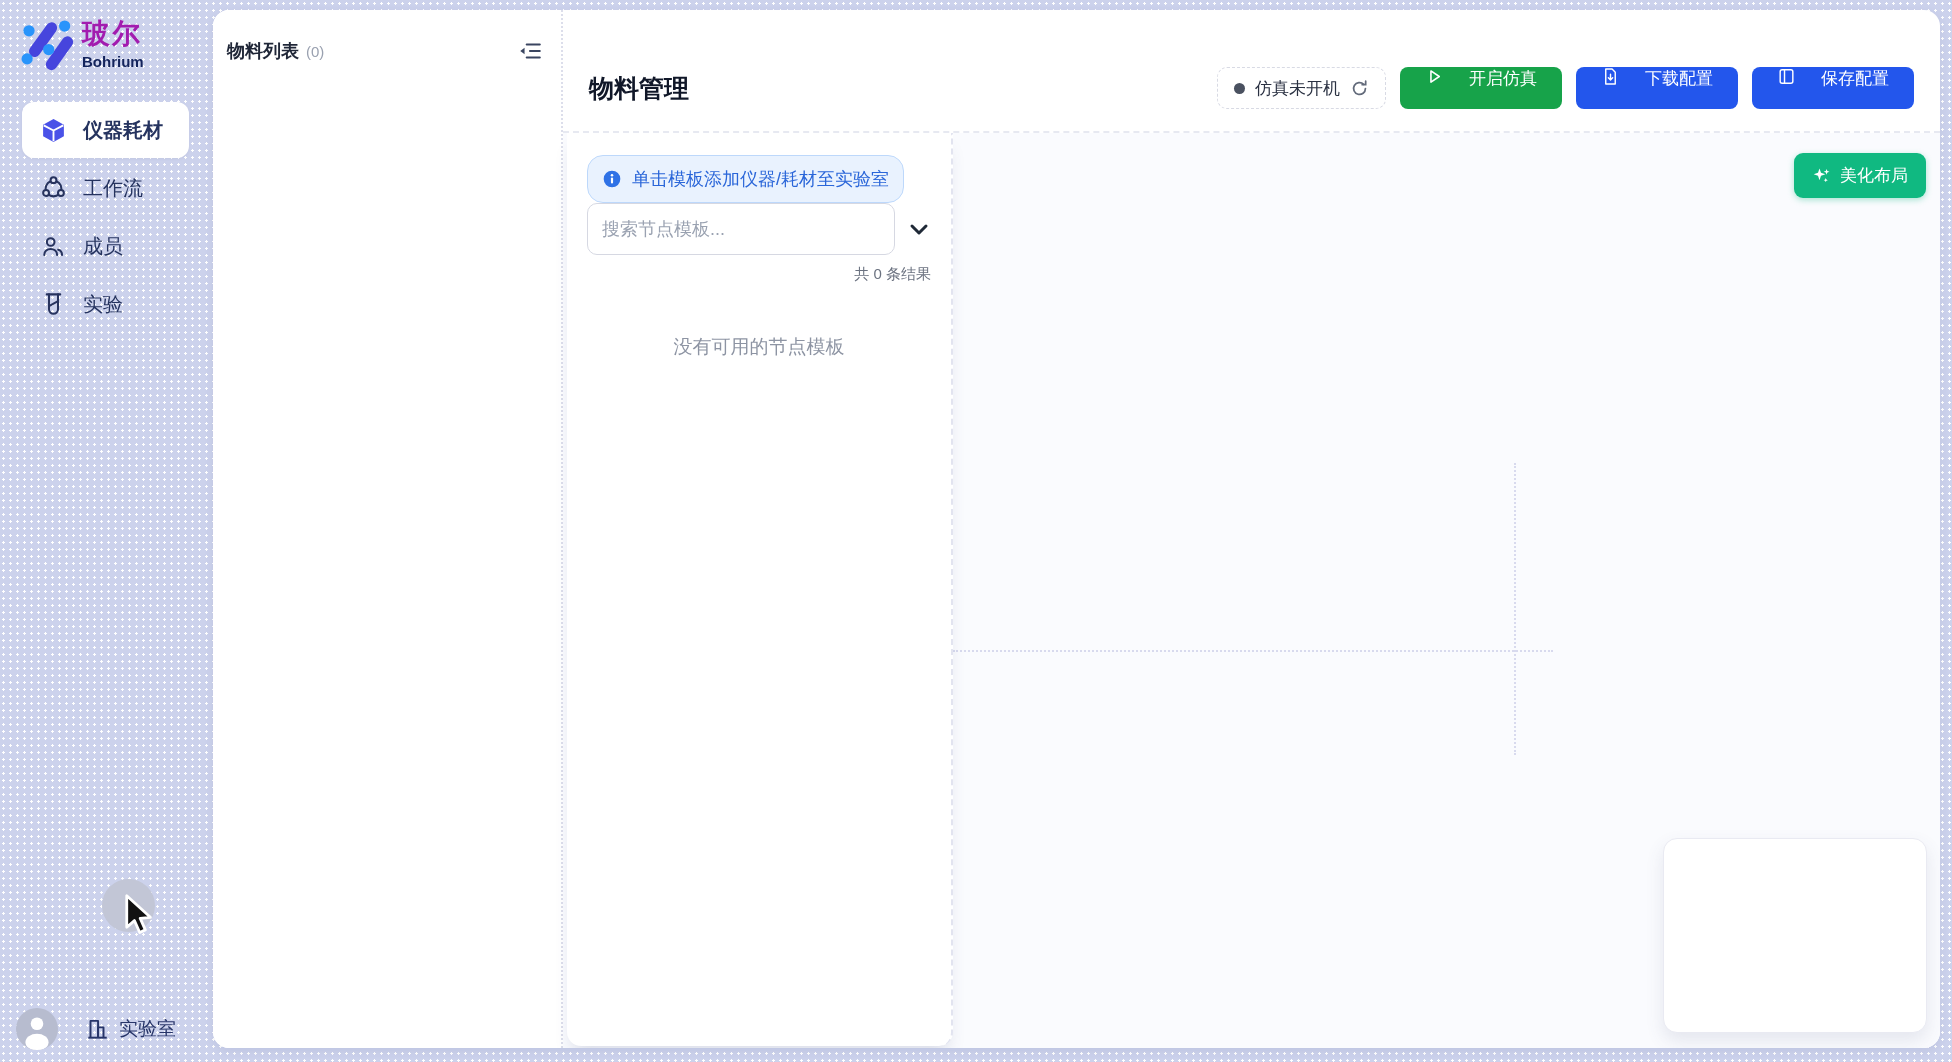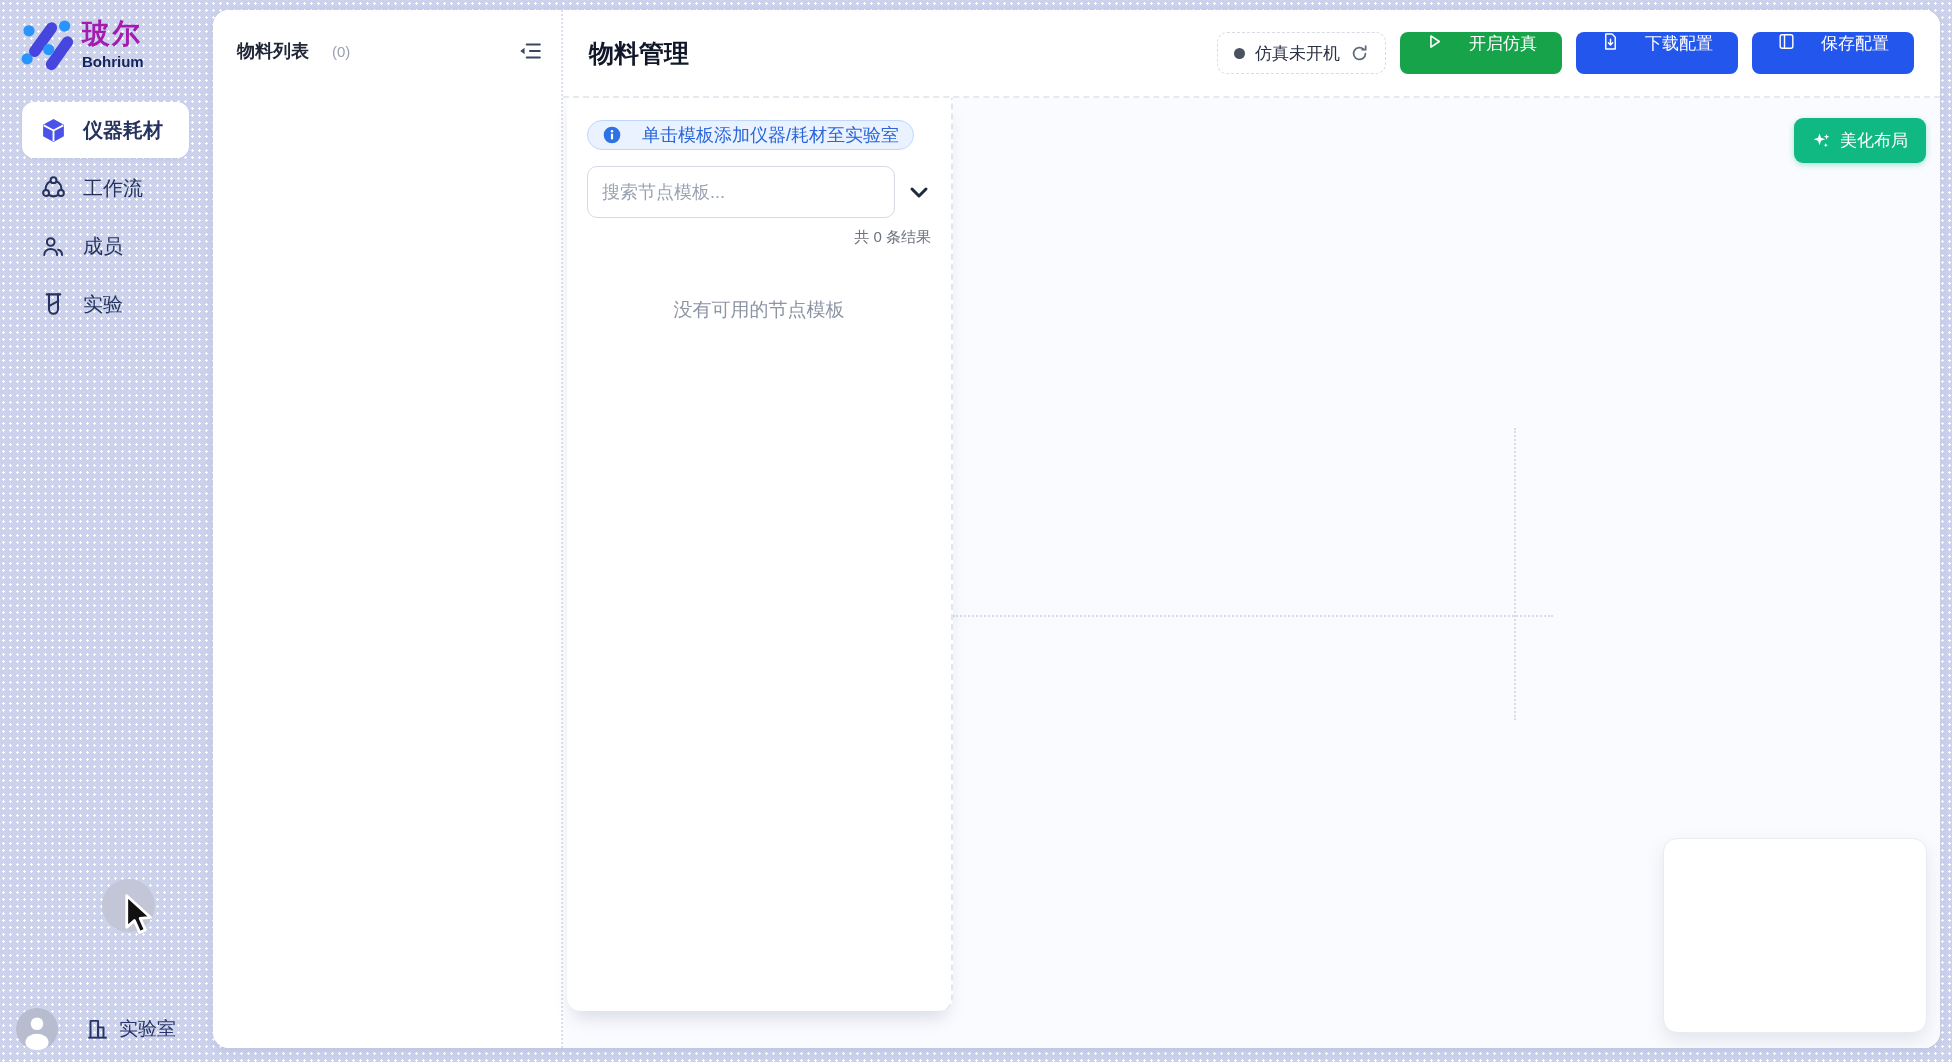--- a/index.html
+++ b/index.html
@@ -34,56 +34,56 @@
     border-radius:50%; background:#c2c6d6; }
   .cursor { position:absolute; left:121px; top:894px; width:36px; height:42px; }
 
   
   .card { position:absolute; left:213px; top:10px; right:12px; bottom:14px;
     background:#ffffff; border-radius:16px; overflow:hidden; display:flex;
     box-shadow:0 3px 10px rgba(70,80,130,.10); }
 
   
   .mat-panel { width:348px; flex:0 0 auto; background:#ffffff; }
-  .mat-head { display:flex; align-items:center; padding:28px 18px 0 24px;gap:16px; }
+  .mat-head { display:flex; align-items:center; padding:28px 18px 0 14px; }
   .mat-title { font-size:18px; font-weight:bold; color:#1f2637; }
   .mat-count { font-size:15px; color:#9aa1b0; margin-left:7px; }
   .collapse-btn { margin-left:auto; width:26px; height:26px; color:#3a4560; cursor:pointer; }
 
   .v-divider { width:0; border-left:2px dotted #dcdeeb; }
 
   
   .right { flex:1; display:flex; flex-direction:column; min-width:0; }
   .main-head { height:88px; flex:0 0 auto; display:flex; align-items:center;
-    padding:0 26px; border-bottom:2px dashed #e7e9f1; background:#fff; }
+    padding:0 26px; border-bottom:2px dashed #e7e9f1; background:#fff;margin-top:35px; }
   .page-title { font-size:25px; font-weight:bold; color:#101728; }
   .head-actions { margin-left:auto; display:flex; align-items:center; gap:14px; }
   .status-pill { height:42px; display:flex; align-items:center; gap:10px; padding:0 16px;
     border:1.5px dashed #d8dae4; border-radius:10px; background:#fff; cursor:default; }
   .status-dot { width:11px; height:11px; border-radius:50%; background:#4a5160; }
   .status-label { font-size:17px; color:#2a3142; font-weight:500; }
   .refresh { width:19px; height:19px; color:#626a7a; cursor:pointer; }
   .btn { height:42px; display:flex; gap:25px; padding:0 25px;
     border:none; border-radius:8px; color:#fff; font-size:17px; font-weight:500;
     font-family:inherit; cursor:pointer; }
   .btn svg { width:19px; height:19px; }
   .btn-green { background:#17a34a; }
   .btn-blue  { background:#2356ec; }
 
   
   .canvas { position:relative; flex:1; background:#fafbfe; min-height:0; }
 
   .tpl-panel { position:absolute; left:4px; top:0; width:386px; height:913px;
     background:#fff; border-right:2px dashed #e2e4f0; border-radius:0 0 14px 14px;
     box-shadow:0 12px 18px -6px rgba(60,70,120,.18); padding:22px 20px; }
-  .banner { display:inline-flex; align-items:center; gap:20px; max-width:100%;
+  .banner { display:inline-flex; align-items:center; gap:10px; max-width:100%;
     background:#e9f2fe; border:1px solid #bdd8fb; border-radius:16px;
-    padding:2px 14px; color:#2a66d9; font-size:18px; cursor:pointer; }
+    padding:11px 14px; color:#2a66d9; font-size:18px; cursor:pointer; }
   .banner svg { width:20px; height:20px; flex:0 0 auto; }
-  .search-row { margin-top:16px; display:flex; align-items:center; gap:12px; }
+  .search-row { display:flex; align-items:center; gap:12px; }
   .search-input { flex:1; height:52px; border:1.5px solid #d6d8e2; border-radius:10px;
     padding:0 14px; font-size:18px; font-family:inherit; color:#333; background:#fff; outline:none; }
   .search-input::placeholder { color:#9aa2b1; }
   .chev-btn { width:24px; height:24px; color:#1f2937; cursor:pointer; flex:0 0 auto; }
   .results { margin-top:10px; text-align:right; font-size:15px; color:#6b7280; }
   .empty { margin-top:50px; text-align:center; font-size:19px; color:#8d94a3; }
 
   .guide-h { position:absolute; left:390px; top:517px; width:600px; height:0;
     border-top:2px dotted #d8daee; }
   .guide-v { position:absolute; left:951px; top:330px; width:0; height:292px;

